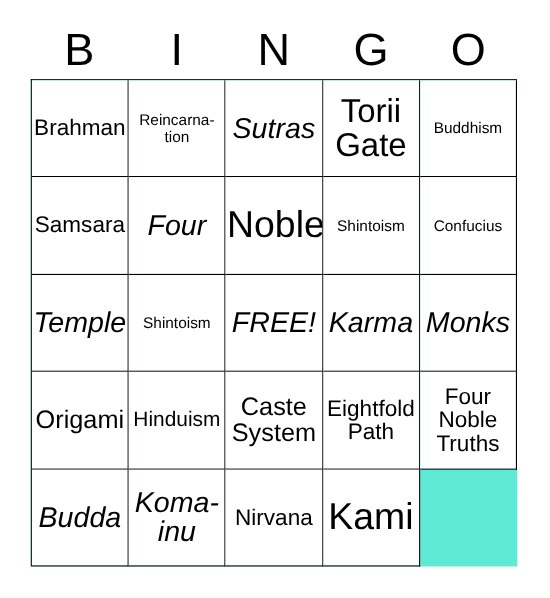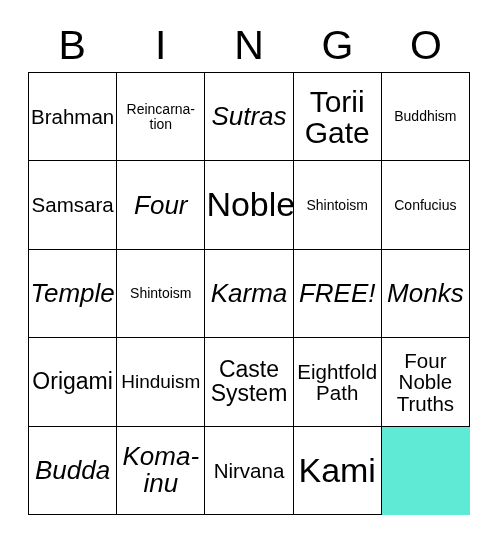--- a/index.html
+++ b/index.html
@@ -132,24 +132,24 @@
       <div class="bingo-cell fs-s">
         <span class="cell-text">Confucius</span>
       </div>
       <div class="bingo-cell fs-xl">
         <span class="cell-text">Temple</span>
       </div>
       <div class="bingo-cell fs-s">
         <span class="cell-text">Shintoism</span>
       </div>
       <div class="bingo-cell fs-xl">
-        <span class="cell-text">Karma</span>
+        <span class="cell-text">FREE!</span>
       </div>
       <div class="bingo-cell fs-xl">
-        <span class="cell-text">FREE!</span>
+        <span class="cell-text">Karma</span>
       </div>
       <div class="bingo-cell fs-xl">
         <span class="cell-text">Monks</span>
       </div>
       <div class="bingo-cell fs-l">
         <span class="cell-text">Origami</span>
       </div>
       <div class="bingo-cell fs-m">
         <span class="cell-text">Hinduism</span>
       </div>

